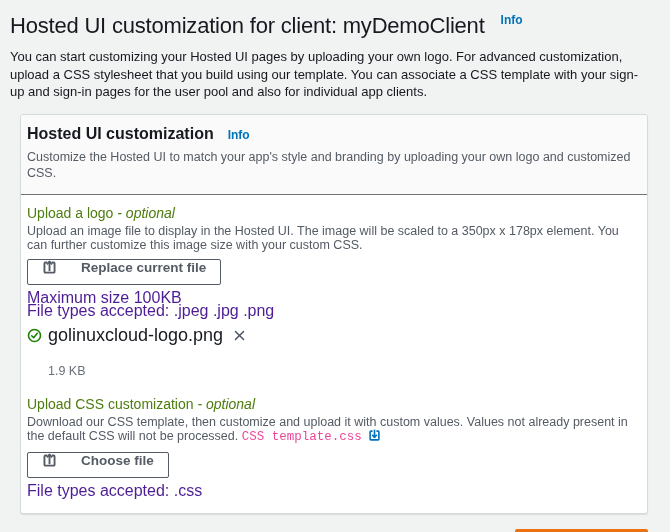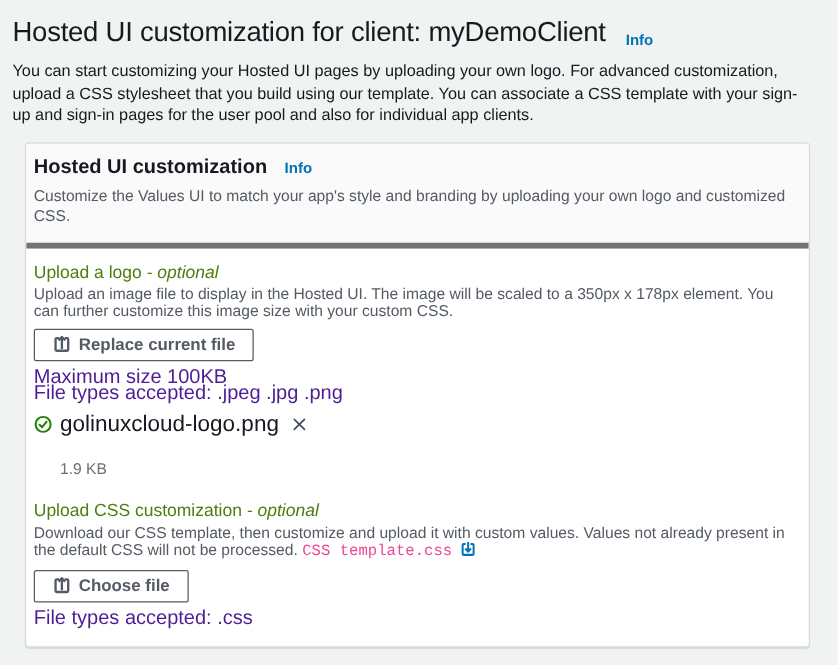--- a/index.html
+++ b/index.html
@@ -4,44 +4,44 @@
 <style>
   * { margin:0; padding:0; box-sizing:border-box; }
   html,body { width:670px; height:532px; }
   body {
     background:#f1f2f2;
     font-family:"Liberation Sans", sans-serif;
     color:#16191f;
     overflow:hidden;
   }
   .page-header { padding:13px 22px 0 10px; }
-  .title-row { display:flex; align-items:flex-end; }
+  .title-row { display:flex; align-items:flex-start; }
   .page-title { font-size:22px; font-weight:400; color:#16191f; letter-spacing:-0.2px; }
   .info-link { font-size:12px; font-weight:700; color:#0073bb; margin-left:16px; text-decoration:none; cursor:pointer; }
   .page-desc { margin-top:9px; font-size:13px; line-height:17.5px; color:#16191f; width:636px; }
 
   .panel {
     margin:13px 22px 0 20px; width:628px;
     background:#fff; border:1px solid #d5dbdb; border-radius:3px;
     box-shadow:0 1px 1px rgba(0,28,36,.1);
   }
-  .panel-header { background:#fafafa; padding:10px 8px 13px 6px; border-bottom:5px solid #737373; border-radius:3px 3px 0 0; }
+  .panel-header { background:#fafafa; padding:10px 8px 13px 6px; border-bottom:1px solid #737373; border-radius:3px 3px 0 0; }
   .panel-title-row { display:flex; align-items:baseline; }
   .panel-title { font-size:16px; font-weight:700; color:#16191f; }
   .panel-header .info-link { margin-left:14px; }
   .panel-desc { margin-top:6px; font-size:12.5px; line-height:16px; color:#545b64; }
 
   .panel-body { padding:10px 8px 16px 6px; }
 
   .field-label { font-size:14px; line-height:16px; color:#4d7c0f; }
   .optional { font-style:italic; }
   .field-desc { margin-top:3px; font-size:12.5px; line-height:14px; color:#545b64; width:606px; }
 
   .upload-btn {
-    margin-top:7px; display:inline-flex; align-items:center; gap:6px;
+    margin-top:7px; display:inline-flex; gap:24px;
     height:26px; padding:0 14px;
     background:#fff; border:1px solid #545b64; border-radius:2px;
     font-family:"Liberation Sans", sans-serif;
     font-size:13.5px; font-weight:700; color:#545b64; cursor:pointer;
   }
   .upload-btn svg { flex:0 0 auto; }
 
   .constraints { margin-top:6px; }
   .constraint { font-size:16px; line-height:13px; color:#4c1d95; }
 
@@ -80,21 +80,21 @@
   </div>
   <p class="page-desc">You can start customizing your Hosted UI pages by uploading your own logo. For advanced customization, upload a CSS stylesheet that you build using our template. You can associate a CSS template with your sign-up and sign-in pages for the user pool and also for individual app clients.</p>
 </div>
 
 <div class="panel">
   <div class="panel-header">
     <div class="panel-title-row">
       <h2 class="panel-title">Hosted UI customization</h2>
       <a class="info-link">Info</a>
     </div>
-    <div class="panel-desc">Customize the Values UI to match your app's style and branding by uploading your own logo and customized CSS.</div>
+    <div class="panel-desc">Customize the Hosted UI to match your app's style and branding by uploading your own logo and customized CSS.</div>
   </div>
 
   <div class="panel-body">
 
     <div class="logo-section">
       <div class="field-label">
         <span>Upload a logo</span>
         <span class="optional">- optional</span>
       </div>
       <div class="field-desc">Upload an image file to display in the Hosted UI. The image will be scaled to a 350px x 178px element. You can further customize this image size with your custom CSS.</div>

